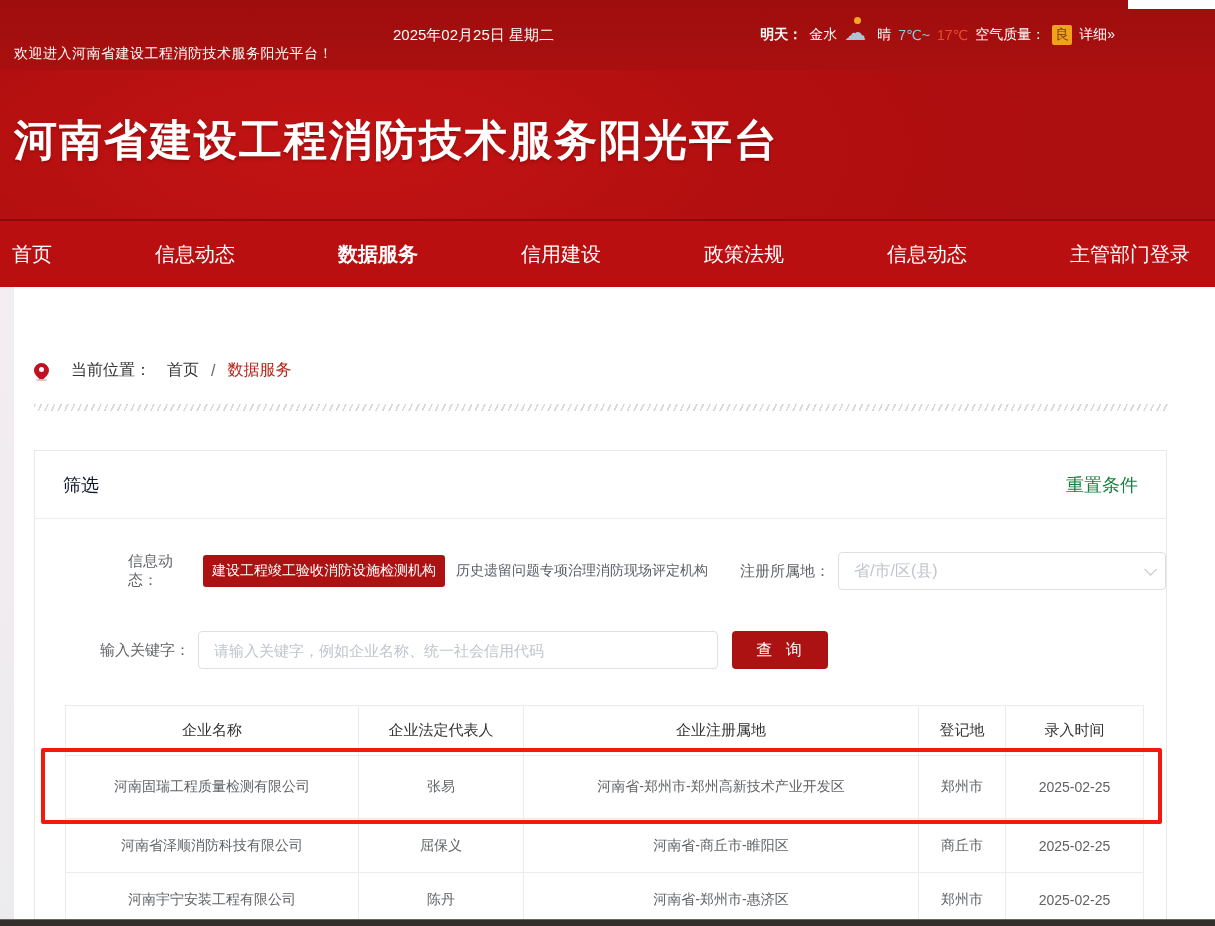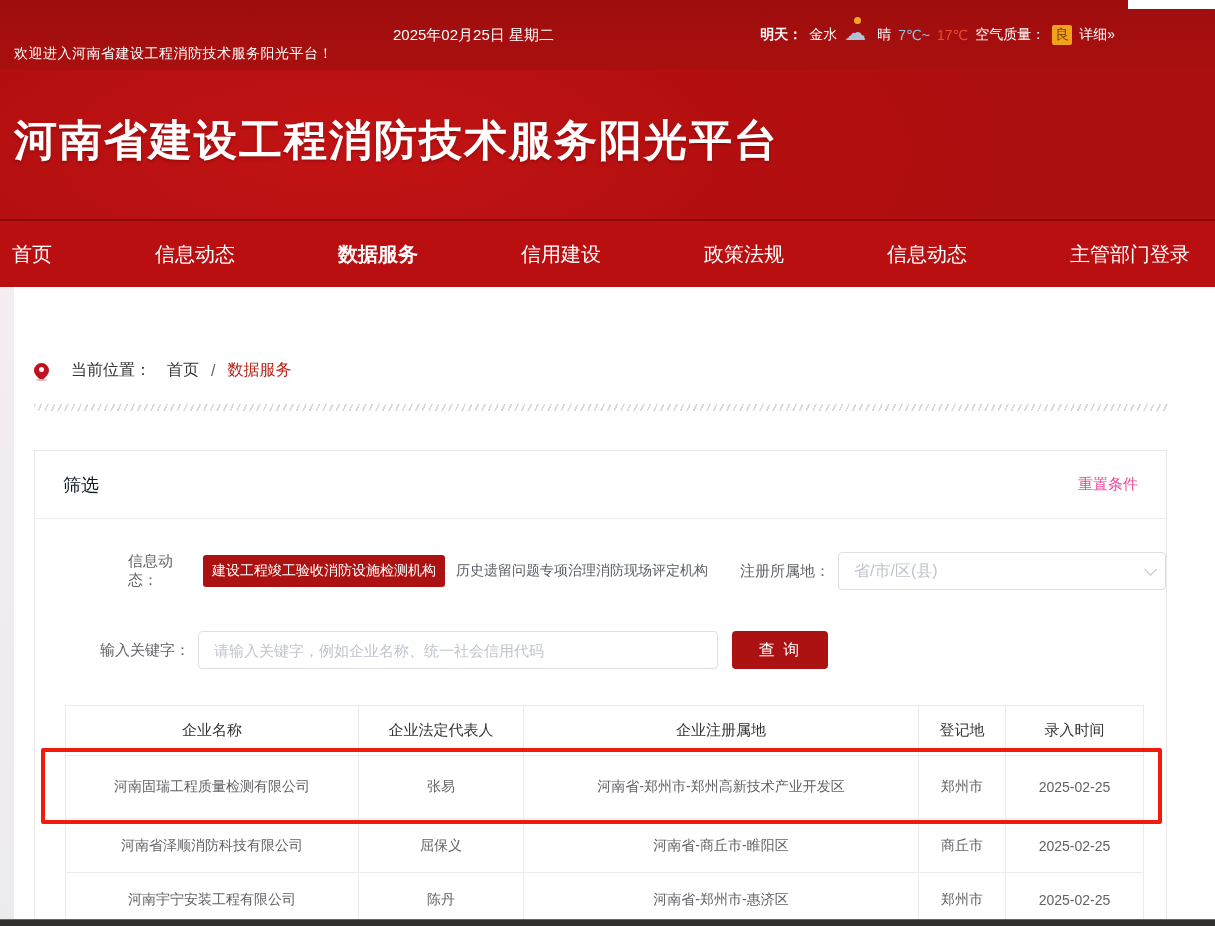--- a/index.html
+++ b/index.html
@@ -51,21 +51,21 @@
   .crumb-cur { color:#b42318; }
   .slashes { position:absolute; left:34px; top:404px; width:1136px; height:7px;
              background:repeating-linear-gradient(115deg, #d9d9d9 0 1.6px, transparent 1.6px 6px); }
 
   
   .panel { position:absolute; left:34px; top:450px; width:1133px; height:476px;
            background:#fff; border:1px solid #e8e8e8; border-bottom:none; }
   .panel-head { height:68px; display:flex; align-items:center; padding:0 28px;
                 border-bottom:1px solid #ededed; }
   .panel-title { font-size:18px; color:#0f172a; }
-  .reset-link { margin-left:auto; color:#ec4899; font-size:15px; cursor:pointer; }
+  .reset-link { margin-left:auto; color:#15803d; font-size:18px; cursor:pointer; }
 
   .filter-row1 { position:absolute; left:0; top:101px; width:100%; height:38px;
                  display:flex; align-items:center; padding-left:93px; font-size:15px; color:#606266; }
   .chip-selected { margin-left:3px; background:#ad1212; color:#fff; font-size:14px;
                    padding:7px 9px; border-radius:3px; cursor:pointer; white-space:nowrap; }
   .chip-plain { margin-left:11px; color:#5a5e66; font-size:14px; cursor:pointer; white-space:nowrap; }
   .region-label { margin-left:32px; white-space:nowrap; }
   .fake-select { margin-left:8px; width:340px; height:38px; border:1px solid #dcdfe6; border-radius:4px;
                  display:flex; align-items:center; padding:0 12px 0 15px; cursor:pointer; background:#fff; }
   .fake-select .ph { color:#c0c4cc; font-size:16px; }
@@ -73,21 +73,21 @@
           border-bottom:1.6px solid #c0c4cc; transform:rotate(45deg) translateY(-3px); }
 
   .filter-row2 { position:absolute; left:0; top:180px; width:100%; height:38px;
                  display:flex; align-items:center; padding-left:65px; font-size:15px; color:#606266; }
   .kw-input { margin-left:8px; width:520px; height:38px; border:1px solid #dcdfe6; border-radius:4px;
               padding:0 15px; font-size:15px; color:#333; outline:none;
               font-family:"Liberation Sans","DejaVu Sans",sans-serif; }
   .kw-input::placeholder { color:#c0c4cc; }
   .search-btn { margin-left:14px; width:96px; height:38px; background:#ad1212; color:#fff;
                 border:none; border-radius:4px; font-size:16px; cursor:pointer; letter-spacing:2px;
-                font-family:Liberation Sans, sans-serif; }
+                font-family:Liberation Mono, monospace; }
 
   
   .result-table { position:absolute; left:30px; top:254px; width:1078px;
                   border-collapse:collapse; table-layout:fixed; background:#fff; }
   .result-table th, .result-table td { border:1px solid #ebebeb; text-align:center; vertical-align:middle;
                   overflow:hidden; white-space:nowrap; }
   .result-table th { height:50px; font-size:15px; color:#333; font-weight:500; }
   .result-table td { font-size:14px; color:#606266; }
   .r1 td { height:63px; }
   .r2 td { height:54px; }

